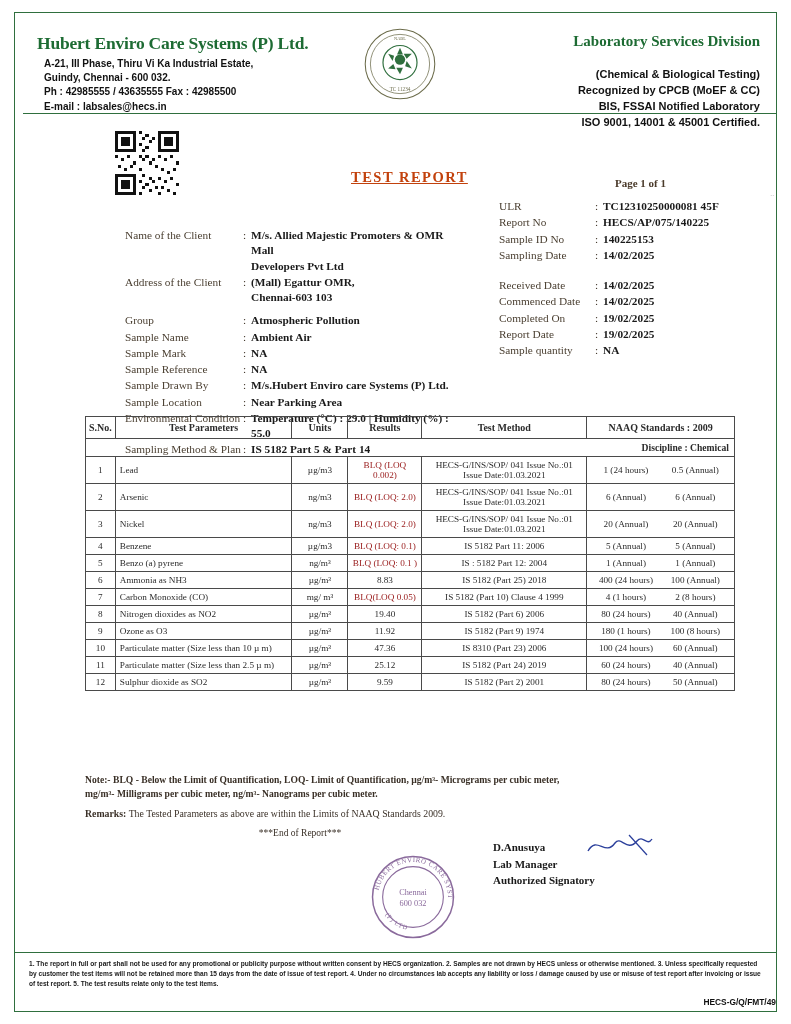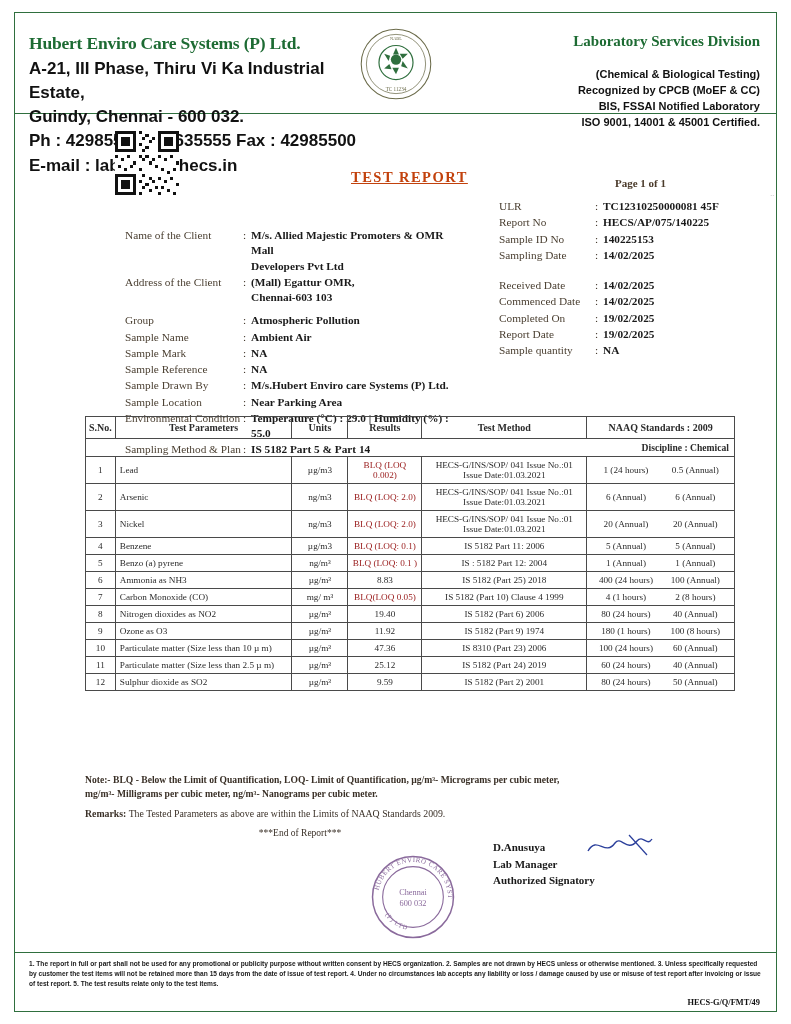--- a/index.html
+++ b/index.html
@@ -23,43 +23,44 @@
     left: 14px;
     top: 12px;
     width: 763px;
     height: 1000px;
     border: 1px solid #2f6f3e;
     box-sizing: border-box;
   }
   
   .header {
     position: absolute;
-    left: 0; top: 0; right: 0;
+    left: 8px; top: 0; right: 0;
     height: 100px;
     border-bottom: 1px solid #2f6f3e;
   }
   .hdr-left {
     position: absolute;
     left: 14px; top: 20px;
     width: 330px;
   }
   .company-name {
     font-family: "Liberation Serif", serif;
     font-weight: bold;
     font-size: 17.5px;
     color: #1d6b33;
     letter-spacing: -0.2px;
   }
   .addr {
     font-family: "Liberation Sans", sans-serif;
     font-weight: bold;
-    font-size: 17px;
+    font-size: 10px;
     color: #111;
     line-height: 1.42;
     margin-top: 3px;
+    margin-left: 7px;
   }
   .hdr-right {
     position: absolute;
     right: 16px; top: 20px;
     width: 300px;
     text-align: right;
   }
   .lab-div {
     font-family: "Liberation Serif", serif;
     font-weight: bold;
@@ -252,23 +253,23 @@
     top: 6px;
     right: 14px;
     font-family: "Liberation Sans", sans-serif;
     font-size: 6.6px;
     line-height: 1.55;
     color: #1a1a1a;
     font-weight: bold;
   }
   .footer-code {
     position: absolute;
-    right: 16px;
+    right: 0;
     bottom: 4px;
-    font-family: Liberation Serif, serif;
+    font-family: Liberation Sans, sans-serif;
     font-size: 8.4px;
     font-weight: bold;
     color: #111;
   }
   .edge-mark {
     position: absolute;
     right: 2px;
     top: 178px;
     font-size: 8px;
     color: #bbb;

